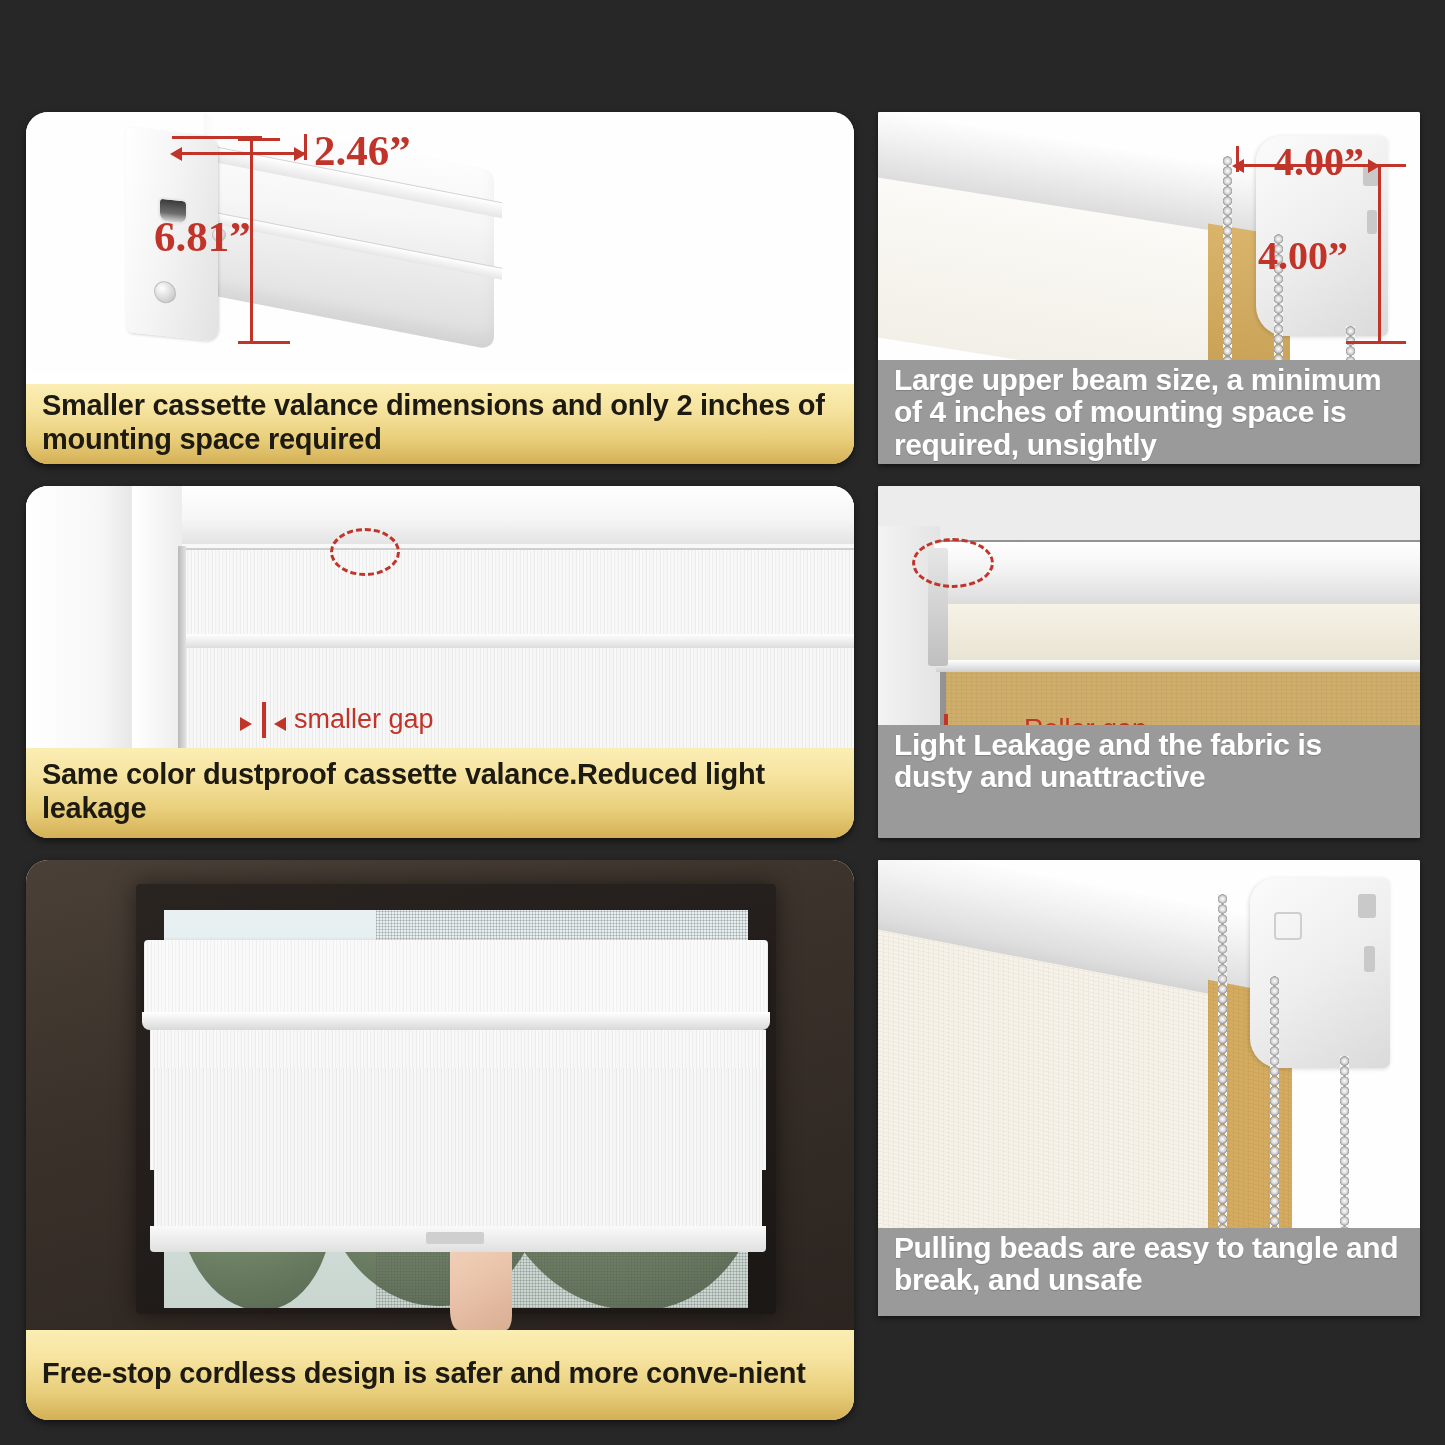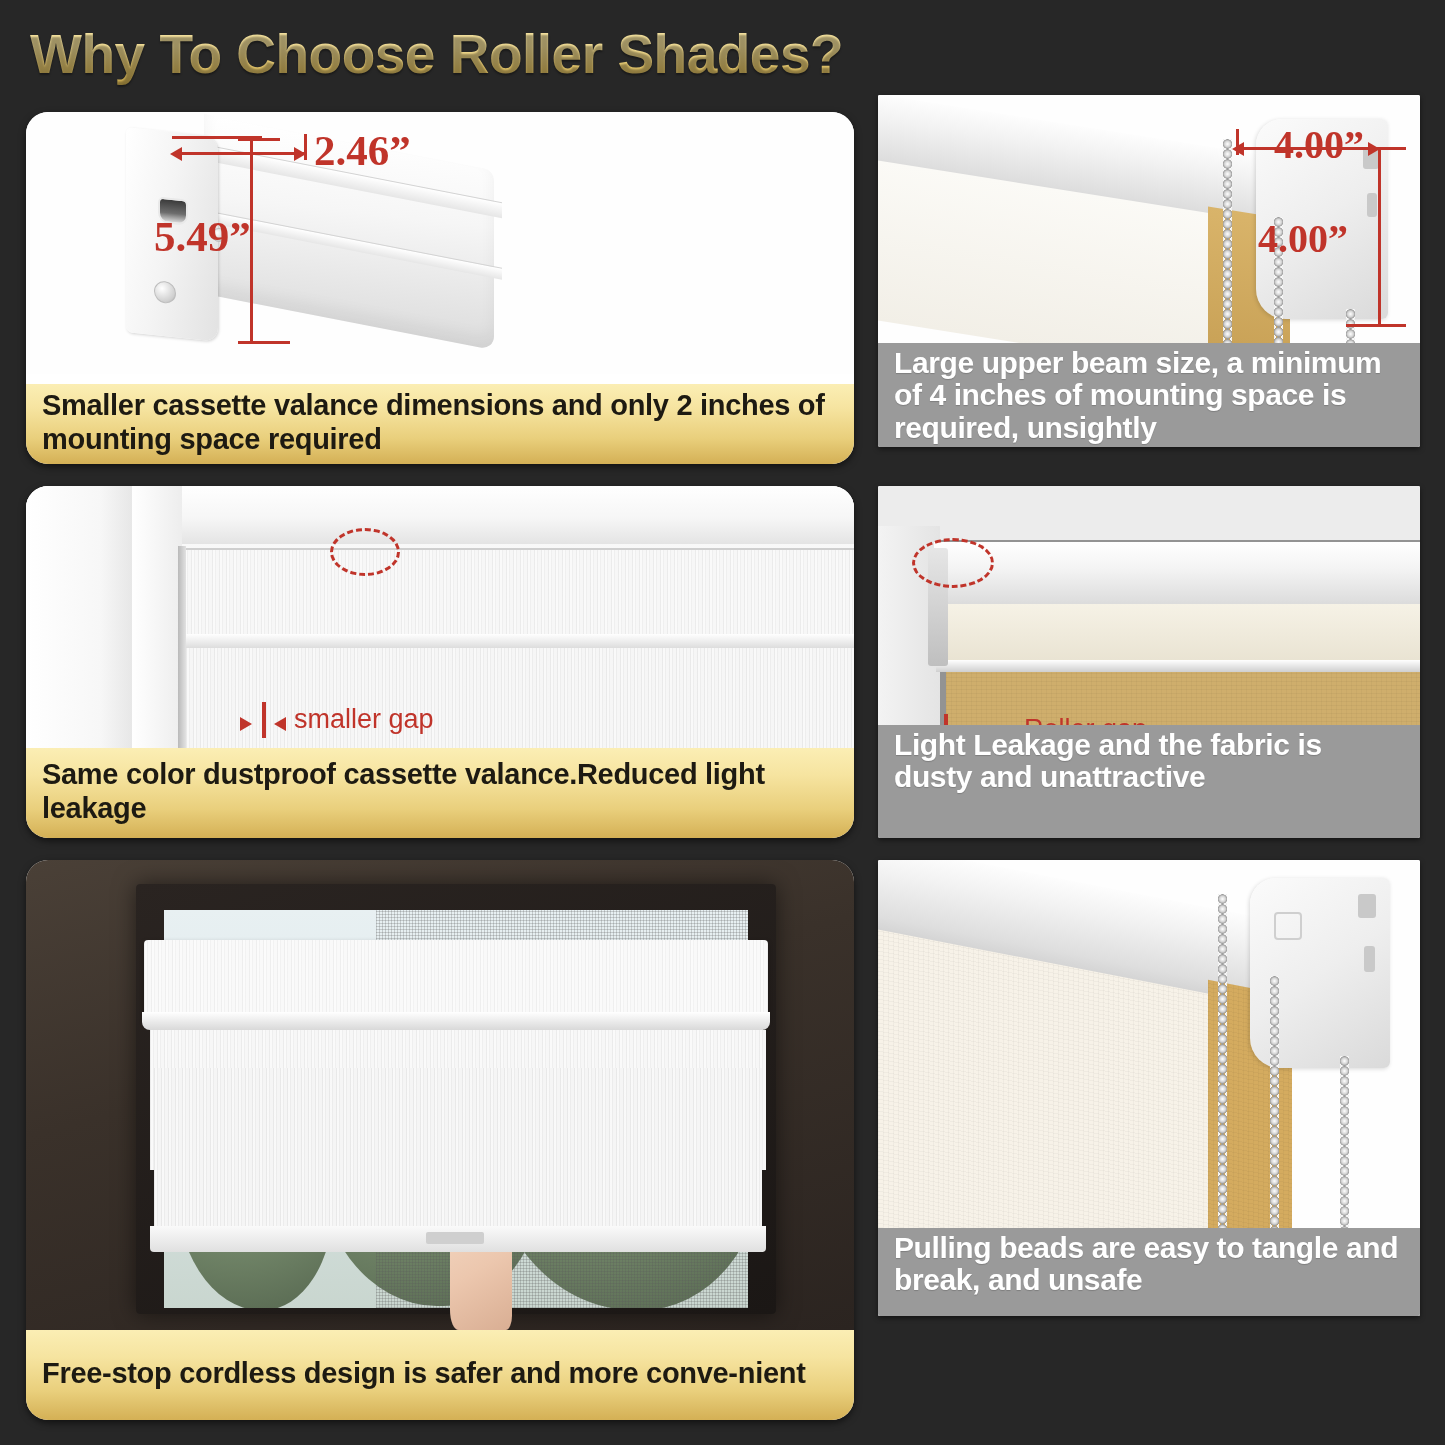--- a/index.html
+++ b/index.html
@@ -172,21 +172,20 @@
   .shade-body {
     position: absolute;
     background: linear-gradient(180deg,#fbfbfb 0%,#f4f4f4 50%,#ececec 100%);
   }
 </style>
 </head>
 <body>
 
 <div class="page">
 
-  <div class="title">Why To Choose Roller Shades?</div>
 
   <div class="panel left" style="left:26px; top:112px; width:828px; height:352px;">
     <div class="photo" style="height:262px;">
       <div class="white-bg"></div>
 
       <div class="p1-body fabric"></div>
       <div class="p1-rib" style="left:186px; top:62px; width:290px; transform:skewY(11deg);"></div>
       <div class="p1-rib" style="left:190px; top:128px; width:286px; transform:skewY(11deg); height:12px;"></div>
 
       <div class="p1-cap">
@@ -198,26 +197,26 @@
       <div class="dim-line" style="left:146px; top:24px; width:90px; height:3px;"></div>
       <div class="dim-line" style="left:150px; top:40px; width:130px; height:3px;"></div>
       <div class="arrow-l" style="left:144px; top:35px;"></div>
       <div class="arrow-r" style="left:268px; top:35px;"></div>
       <div class="dim-line" style="left:278px; top:22px; width:3px; height:26px;"></div>
       <div class="dim-text" style="left:288px; top:14px; font-size:43px;">2.46”</div>
 
       <div class="dim-line" style="left:224px; top:26px; width:3px; height:206px;"></div>
       <div class="dim-line" style="left:212px; top:26px; width:42px; height:3px;"></div>
       <div class="dim-line" style="left:212px; top:229px; width:52px; height:3px;"></div>
-      <div class="dim-text" style="left:128px; top:100px; font-size:43px;">5.49”</div>
+      <div class="dim-text" style="left:128px; top:100px; font-size:43px;">6.81”</div>
     </div>
     <div class="cap gold" style="height:80px;">Smaller cassette valance dimensions and only 2 inches of mounting space required</div>
   </div>
 
-  <div class="panel right" style="left:878px; top:95px; width:542px; height:352px;">
+  <div class="panel right" style="left:878px; top:112px; width:542px; height:352px;">
     <div class="photo" style="height:248px;">
       <div class="white-bg"></div>
 
       <div class="beam linen" style="left:-10px; top:30px; width:410px; height:82px; transform:skewY(9deg); border-radius:0 0 6px 6px;"></div>
       <div class="shade-body linen" style="left:-10px; top:96px; width:404px; height:160px; transform:skewY(9deg); background:linear-gradient(180deg,#fbfaf6,#f2efe7);"></div>
       <div class="shade-body linen" style="left:330px; top:118px; width:82px; height:140px; transform:skewY(9deg); background:linear-gradient(180deg,#d9b46a,#c9a257);"></div>
 
       <div class="bracket" style="left:378px; top:24px; width:132px; height:200px;"></div>
       <div class="bracket-notch" style="left:485px; top:52px; width:16px; height:22px;"></div>
       <div class="bracket-notch" style="left:489px; top:98px; width:10px; height:24px;"></div>

